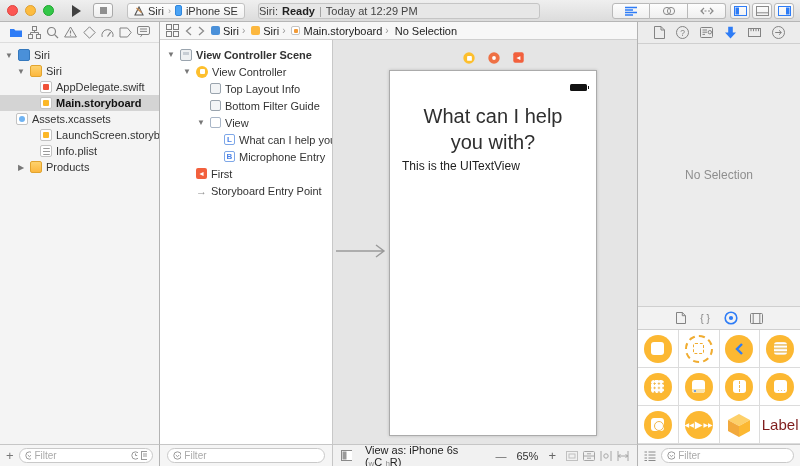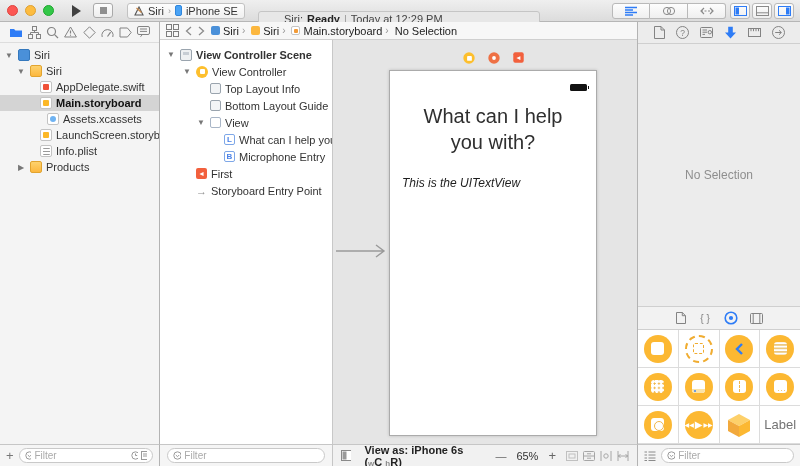--- a/index.html
+++ b/index.html
@@ -19,22 +19,22 @@
   .play-btn { margin-left:18px; width:0; height:0; border-left:9px solid #404040;
     border-top:6px solid transparent; border-bottom:6px solid transparent; }
   .stop-btn { margin-left:12px; width:20px; height:15px; border:1px solid #a9a9a9; border-radius:3px;
     background:linear-gradient(#fcfcfc,#eee); display:flex; align-items:center; justify-content:center;}
   .stop-btn .sq { width:7px; height:7px; background:#8f8f8f; }
   .scheme { margin-left:14px; height:16px; border:1px solid #c2c2c2; border-radius:3px;
     background:linear-gradient(#fdfdfd,#f0f0f0); display:flex; align-items:center; padding:0 6px; gap:4px; }
   .crumb-sep { color:#999; font-size:9px; }
   .phone-ic { width:7px; height:11px; background:#4aa3f5; border-radius:2px; border:1px solid #2f86dd; }
   .status { left:258px; top:3px; width:282px; height:16px; background:#e7e7e7;
-    border:1px solid #c5c5c5; border-radius:3px; display:flex; align-items:center; padding:0 25px; gap:4px;
-    color:#444;margin-top:8px; }
+    border:1px solid #c5c5c5; border-radius:3px; display:flex; align-items:center; padding:0 0; gap:4px;
+    color:#444; }
   .status b { color:#222; }
   .ed-group { right:74px; top:3px; display:flex; height:16px; }
   .ed-btn { width:38px; height:16px; border:1px solid #b9b9b9; border-left:none;
     background:linear-gradient(#fdfdfd,#efefef); display:flex; align-items:center; justify-content:center; }
   .ed-btn:first-child { border-left:1px solid #b9b9b9; border-radius:3px 0 0 3px; }
   .ed-btn:last-child { border-radius:0 3px 3px 0; }
   .pn-group { right:6px; top:3px; display:flex; gap:2px; }
   .pn-btn { width:20px; height:16px; border:1px solid #b9b9b9; border-radius:3px;
     background:linear-gradient(#fdfdfd,#efefef); display:flex; align-items:center; justify-content:center; }
 
@@ -107,24 +107,24 @@
   
   .canvas { left:332px; top:40px; width:305px; height:404px; background:#e5e5e5; border-left:1px solid #c8c8c8; overflow:hidden; }
   .dock { left:56px; top:12px; width:208px; display:flex; justify-content:center; gap:13px; }
   .dock .circ12, .dock .exit-ic { transform:scale(.95); }
   .device-frame { left:56px; top:30px; width:208px; height:366px; background:#fff;
     border:1px solid #ababab; box-shadow:0 0 3px rgba(0,0,0,.18); }
   .battery { top:13px; right:9px; width:17px; height:7px; background:#111; border-radius:1.5px; }
   .battery::after { content:""; position:absolute; right:-2px; top:2px; width:1.5px; height:3px; background:#111; }
   .q-label { top:32px; left:50%; transform:translateX(-50%); width:175px; text-align:center;
     font-size:20px; line-height:26px; color:#2f2f2f; }
-  .tv-text { top:105px; left:12px; font-size:12px; color:#1e1e1e;font-style:italic; }
+  .tv-text { top:88px; left:12px; font-size:12px; color:#1e1e1e; }
   .rec-btn { top:310px; left:0; width:100%; text-align:center; color:#1785ff; font-size:12px; }
   .entry-arrow { left:3px; top:203px; }
-  .cvb-txt { color:#222;font-weight:bold; }
+  .cvb-txt { color:#222; }
   .cvb-small { font-size:8px; color:#8a8a8a; }
   .zoomer { color:#666; display:flex; align-items:center; gap:10px; margin-left:14px; }
 
   
   .utilities { left:637px; top:22px; width:163px; height:422px; background:#ececec; border-left:1px solid #b3b3b3; }
   .insp-tabs { height:22px; border-bottom:1px solid #cfcfcf; display:flex; align-items:center;
     justify-content:center; gap:11px; }
   .no-sel-area { height:262px; display:flex; align-items:center; justify-content:center; color:#8e8e8e; font-size:12px; }
   .lib-tabs { height:24px; border-top:1px solid #cfcfcf; border-bottom:1px solid #cfcfcf; background:#f2f2f2;
     display:flex; align-items:center; justify-content:center; gap:12px; }
@@ -141,21 +141,21 @@
   .tabstrip::after { content:""; position:absolute; left:0; right:0; bottom:0; height:4px;
     background:#fbe3a8; border-radius:0 0 3px 3px; }
   .tabstrip .bd { position:absolute; left:2px; bottom:1px; width:2px; height:2px; background:#3f87f5; border-radius:50%; z-index:1;}
   .splitline::after { content:""; position:absolute; left:6px; top:1px; bottom:1px; width:0; border-left:1px dashed #f0b64a; }
   .pagedots::after { content:""; position:absolute; left:4px; bottom:2px; width:1.5px; height:1.5px; border-radius:50%;
     background:#f0b64a; box-shadow:3px 0 0 #f0b64a, 6px 0 0 #f0b64a; }
   .glcirc::after { content:""; position:absolute; left:2.5px; top:2.5px; width:8px; height:8px; border-radius:50%;
     border:1.5px solid #f0b64a; }
   .avk { color:#fff; display:flex; align-items:center; gap:1px; font-size:6px; }
   .avk .big { font-size:10px; }
-  .label-cell { font-size:13px; color:#737373; }
+  .label-cell { font-size:15px; color:#7f1d1d; }
 
   svg { display:block; }
 </style>
 </head>
 <body>
 
 <div class="abs toolbar">
   <span class="tl red"></span>
   <span class="tl yel"></span>
   <span class="tl grn"></span>
@@ -288,21 +288,21 @@
           <span class="dot swift"></span>
         </span>
       <span class="tlabel">AppDelegate.swift</span>
     </div>
     <div class="trow sel" style="padding-left:40px">
       <span class="fic page">
           <span class="dot sb"></span>
         </span>
       <span class="tlabel">Main.storyboard</span>
     </div>
-    <div class="trow" style="padding-left:47px">
+    <div class="trow" style="padding-left:16px">
       <span class="fic page">
           <span class="dot assets"></span>
         </span>
       <span class="tlabel">Assets.xcassets</span>
     </div>
     <div class="trow" style="padding-left:40px">
       <span class="fic page">
           <span class="dot sb"></span>
         </span>
       <span class="tlabel">LaunchScreen.storyboard</span>
@@ -363,21 +363,21 @@
     <span class="tri">▼</span>
     <span class="oic circ12 vc"></span>
     <span>View Controller</span>
   </div>
   <div class="orow" style="padding-left:50px">
     <span class="oic sq11 gray"></span>
     <span>Top Layout Info</span>
   </div>
   <div class="orow" style="padding-left:50px">
     <span class="oic sq11 gray"></span>
-    <span>Bottom Layout Guide</span>
+    <span>Bottom Filter Guide</span>
   </div>
   <div class="orow" style="padding-left:36px">
     <span class="tri">▼</span>
     <span class="oic sq11"></span>
     <span>View</span>
   </div>
   <div class="orow" style="padding-left:64px">
     <span class="oic lb">L</span>
     <span>What can I help you with?</span>
   </div>

